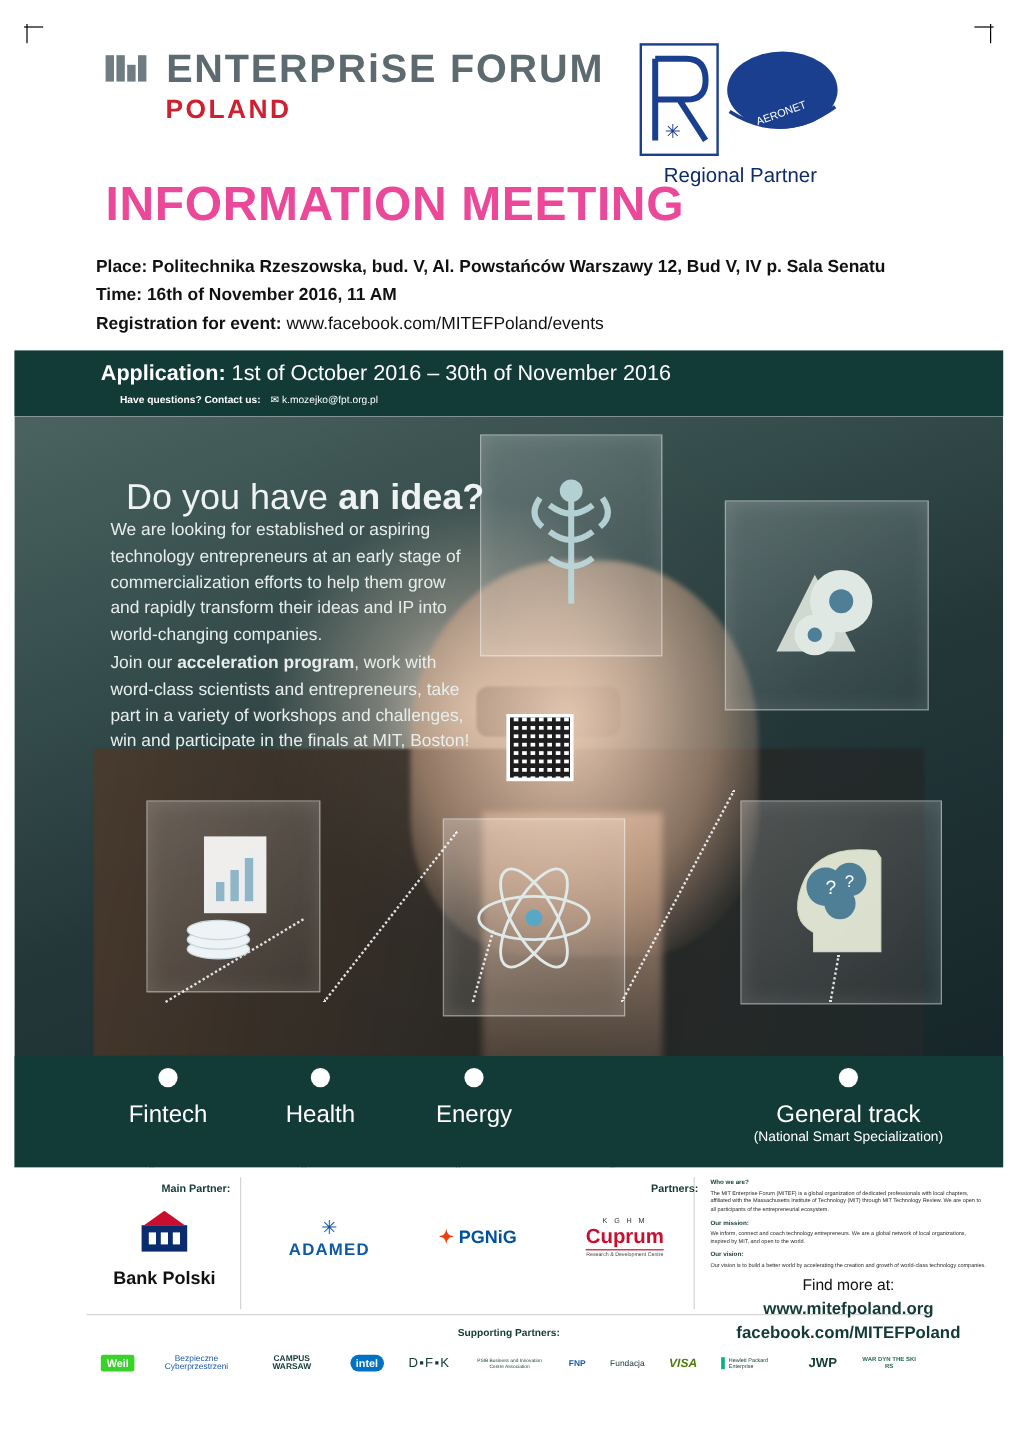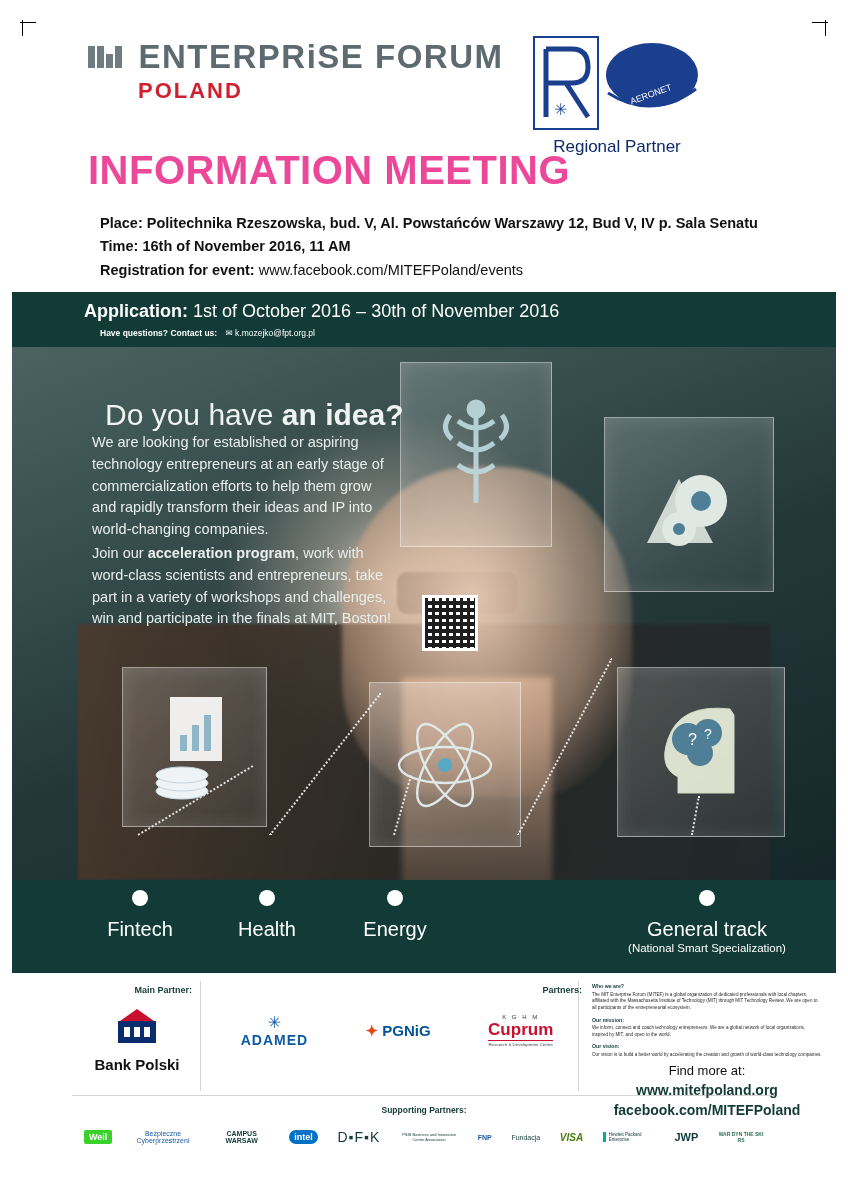--- a/index.html
+++ b/index.html
@@ -33,21 +33,21 @@
 
   .partner-logo { position:absolute; right:60px; top:35px; width:170px; text-align:center; }
   .partner-logo .lgbox { position:relative; height:100px; }
   .partner-label { font-size:17px; color:#0d2b6b; margin-top:2px; }
 
   .meeting-title {
     position:absolute; left:88px; top:148px;
     font-size:40px; font-weight:bold; letter-spacing:0.5px;
     color:#ec4899;
   }
-  .info-lines { position:absolute; left:100px; top:212px; font-size:14.5px; line-height:1.62; color:#111; }
+  .info-lines { position:absolute; left:80px; top:212px; font-size:14.5px; line-height:1.62; color:#111; }
   .info-lines .lbl { font-weight:bold; display:inline-block; }
   .info-lines b { font-weight:bold; }
   .info-lines .lightval { font-weight:normal; }
 
   
   .appbar { position:absolute; left:12px; top:292px; width:824px; height:55px; background:#123a36; color:#fff; }
   .appbar .app-line { position:absolute; left:72px; top:9px; font-size:18px; }
   .appbar .app-line b { font-weight:bold; }
   .appbar .contact { position:absolute; left:88px; top:36px; font-size:8.5px; }
   .appbar .contact b { font-weight:bold; }
@@ -392,21 +392,21 @@
     </div>
   </div>
 
   <div class="supporting">
     <div class="sup-title">Supporting Partners:</div>
     <div class="suprow">
       <div class="sup"><span class="logo-chip" style="background:#3ad12a; color:#fff;">Weil</span></div>
       <div class="sup" style="max-width:62px; color:#1a5aa8;">Bezpieczne Cyberprzestrzeni</div>
       <div class="sup" style="max-width:56px; font-weight:bold;">CAMPUS WARSAW</div>
       <div class="sup"><span class="logo-chip" style="background:#0071c5; color:#fff; border-radius:10px;">intel</span></div>
-      <div class="sup" style="font-size:14px; letter-spacing:1px;">D▪F▪K</div>
+      <div class="sup" style="font-size:11px; letter-spacing:1px;">D▪F▪K</div>
       <div class="sup" style="max-width:58px; font-size:4px;">PSIB Business and Innovation Centre Association</div>
       <div class="sup" style="color:#1a5aa8; font-weight:bold;">FNP</div>
       <div class="sup">Fundacja</div>
       <div class="sup" style="color:#4d7c0f; font-weight:bold; font-size:10px; font-style:italic;">VISA</div>
       <div class="sup" style="max-width:52px; border-left:3px solid #00b188; padding-left:3px; text-align:left; font-size:4.5px;">Hewlett Packard Enterprise</div>
       <div class="sup" style="font-size:11px; font-weight:bold;">JWP</div>
       <div class="sup" style="max-width:46px; color:#2a6f4f; font-weight:bold; font-size:5px;">WAR DYN THE SKI RS</div>
     </div>
   </div>
 

